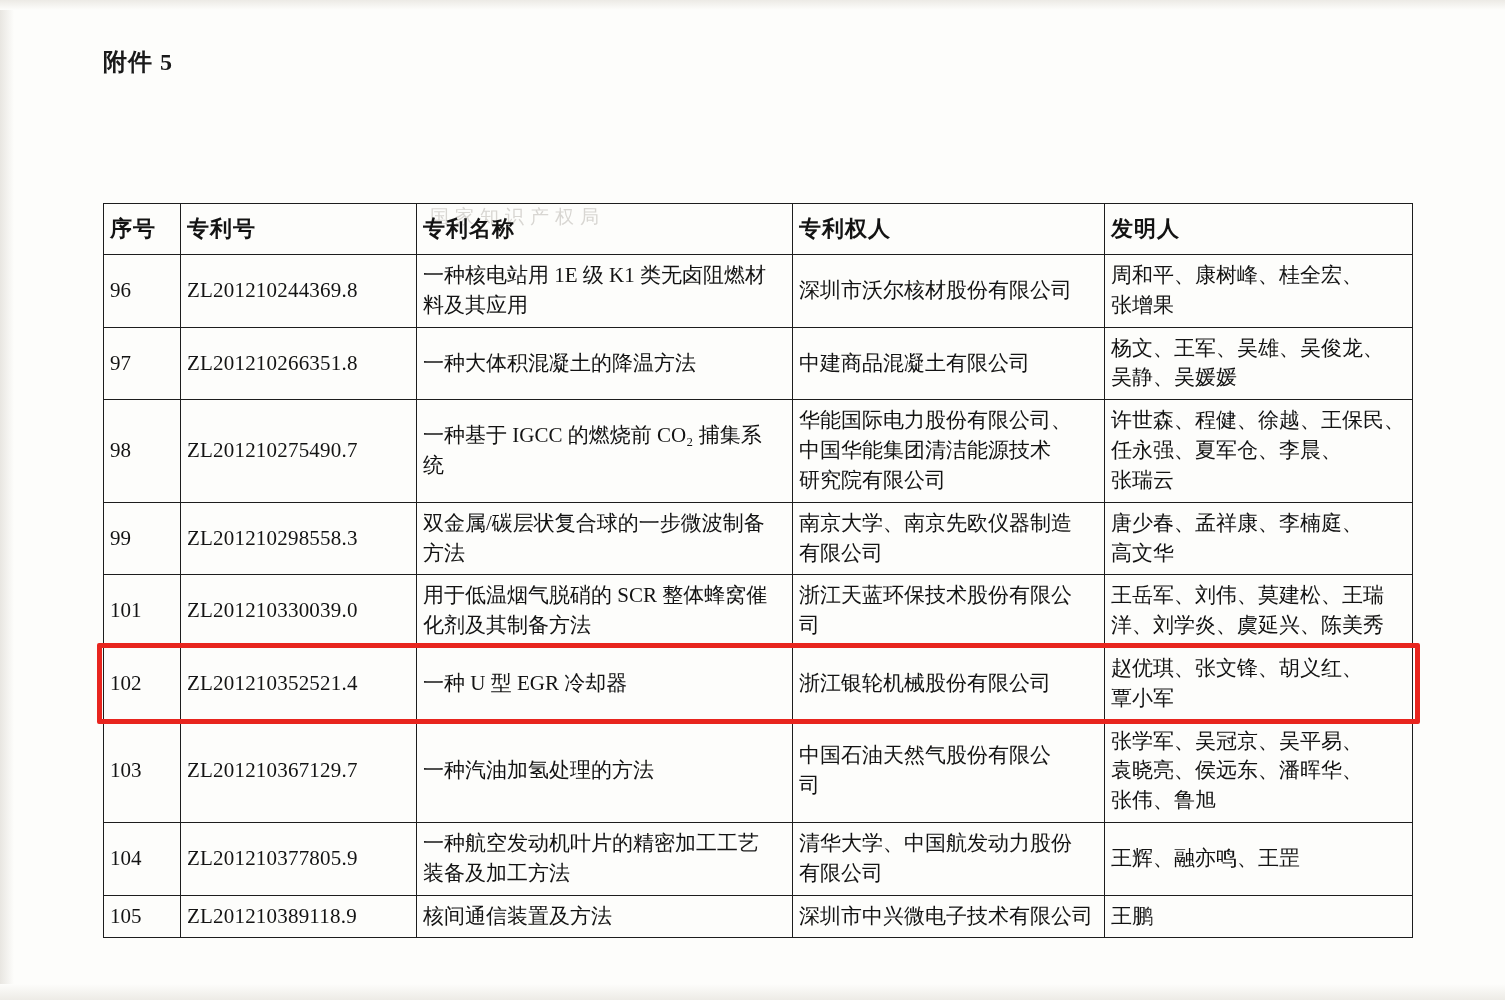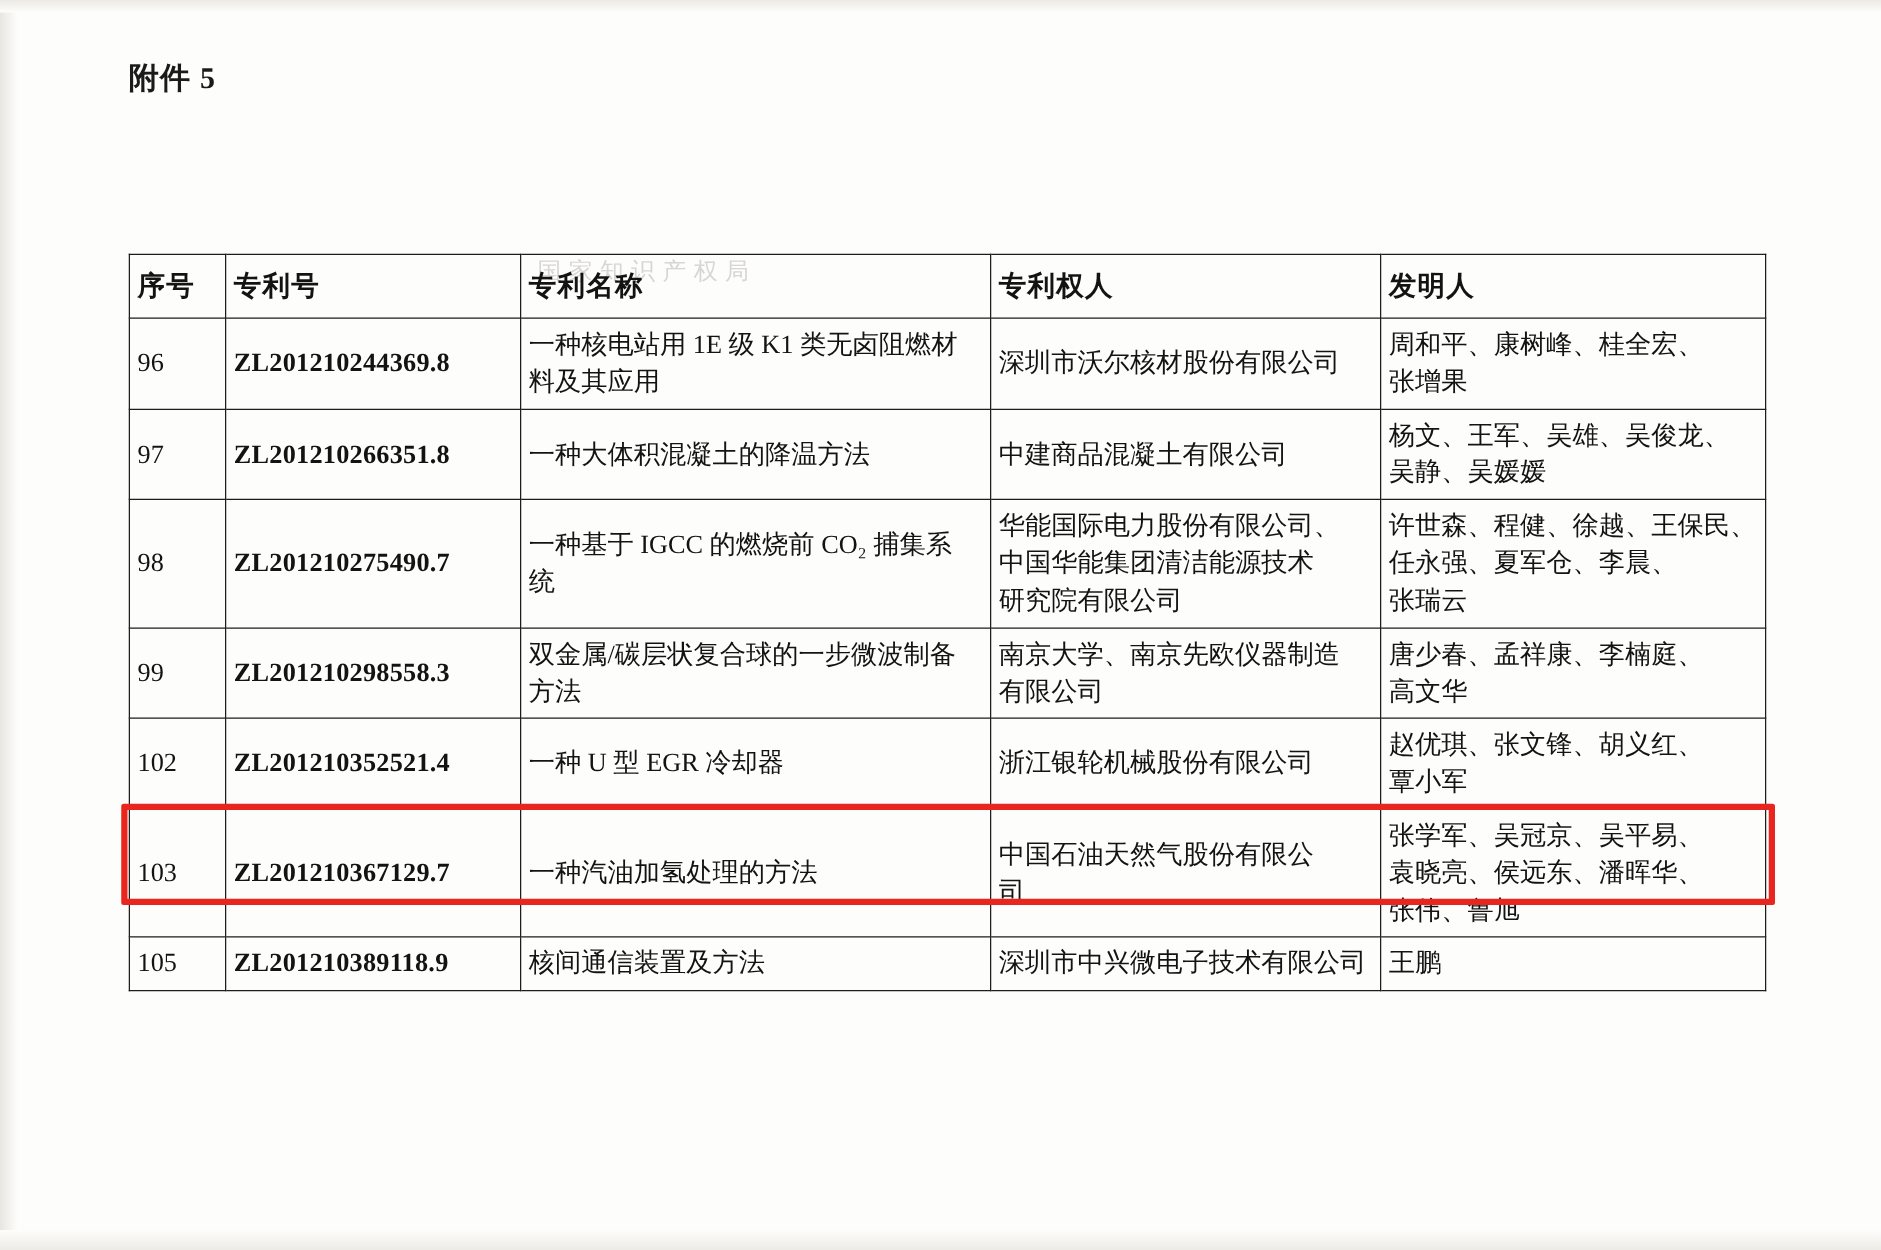--- a/index.html
+++ b/index.html
@@ -103,21 +103,20 @@
   col.c-pat { width: 236px; }
   col.c-name { width: 376px; }
   col.c-owner { width: 312px; }
   col.c-inv { width: 308px; }
 
   td.seq { font-size: 22px; }
   td.patno {
     font-size: 21.5px;
     letter-spacing: 0.2px;
     white-space: nowrap;
-    font-weight: bold;
   }
   td.name, td.owner, td.inventors {
     font-size: 21px;
   }
   .cell-lines { display: block; }
 
   
   .highlight-box {
     position: absolute;
     left: 96px;
@@ -228,20 +227,36 @@
             <td class="owner">
               <span class="cell-lines">南京大学、南京先欧仪器制造</span>
               <span class="cell-lines">有限公司</span>
             </td>
             <td class="inventors">
               <span class="cell-lines">唐少春、孟祥康、李楠庭、</span>
               <span class="cell-lines">高文华</span>
             </td>
           </tr>
           <tr>
+            <td class="seq">101</td>
+            <td class="patno">ZL201210330039.0</td>
+            <td class="name">
+              <span class="cell-lines">用于低温烟气脱硝的 SCR 整体蜂窝催</span>
+              <span class="cell-lines">化剂及其制备方法</span>
+            </td>
+            <td class="owner">
+              <span class="cell-lines">浙江天蓝环保技术股份有限公</span>
+              <span class="cell-lines">司</span>
+            </td>
+            <td class="inventors">
+              <span class="cell-lines">王岳军、刘伟、莫建松、王瑞</span>
+              <span class="cell-lines">洋、刘学炎、虞延兴、陈美秀</span>
+            </td>
+          </tr>
+          <tr>
             <td class="seq">102</td>
             <td class="patno">ZL201210352521.4</td>
             <td class="name">
               <span class="cell-lines">一种 U 型 EGR 冷却器</span>
             </td>
             <td class="owner">
               <span class="cell-lines">浙江银轮机械股份有限公司</span>
             </td>
             <td class="inventors">
               <span class="cell-lines">赵优琪、张文锋、胡义红、</span>
@@ -258,20 +273,35 @@
               <span class="cell-lines">中国石油天然气股份有限公</span>
               <span class="cell-lines">司</span>
             </td>
             <td class="inventors">
               <span class="cell-lines">张学军、吴冠京、吴平易、</span>
               <span class="cell-lines">袁晓亮、侯远东、潘晖华、</span>
               <span class="cell-lines">张伟、鲁旭</span>
             </td>
           </tr>
           <tr>
+            <td class="seq">104</td>
+            <td class="patno">ZL201210377805.9</td>
+            <td class="name">
+              <span class="cell-lines">一种航空发动机叶片的精密加工工艺</span>
+              <span class="cell-lines">装备及加工方法</span>
+            </td>
+            <td class="owner">
+              <span class="cell-lines">清华大学、中国航发动力股份</span>
+              <span class="cell-lines">有限公司</span>
+            </td>
+            <td class="inventors">
+              <span class="cell-lines">王辉、融亦鸣、王罡</span>
+            </td>
+          </tr>
+          <tr>
             <td class="seq">105</td>
             <td class="patno">ZL201210389118.9</td>
             <td class="name">
               <span class="cell-lines">核间通信装置及方法</span>
             </td>
             <td class="owner">
               <span class="cell-lines">深圳市中兴微电子技术有限公司</span>
             </td>
             <td class="inventors">
               <span class="cell-lines">王鹏</span>

